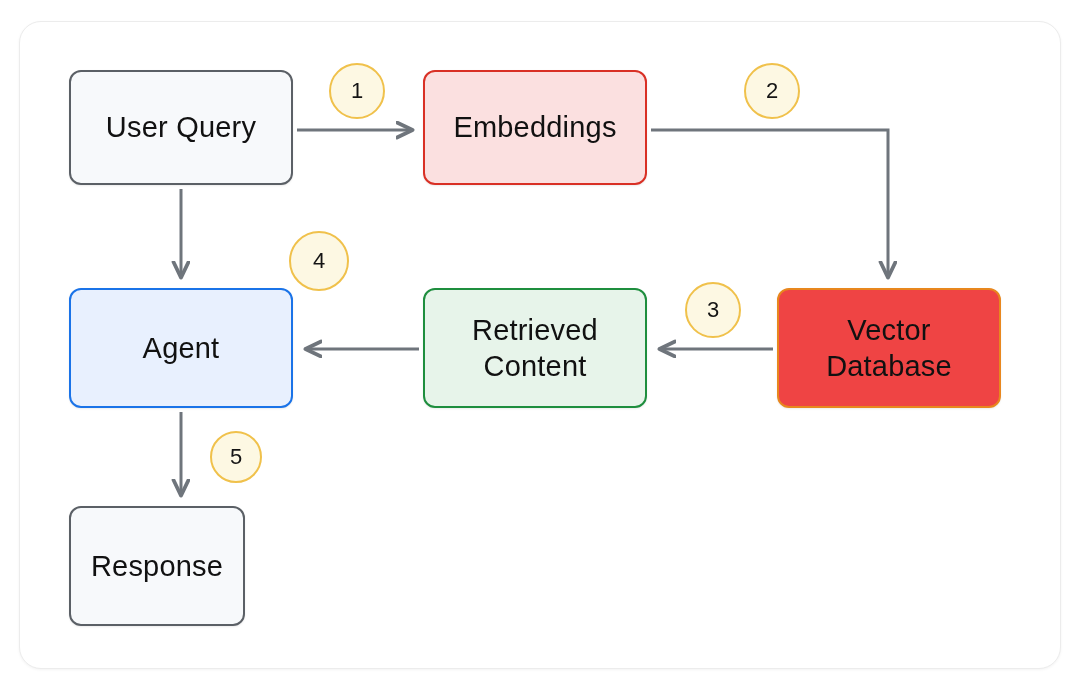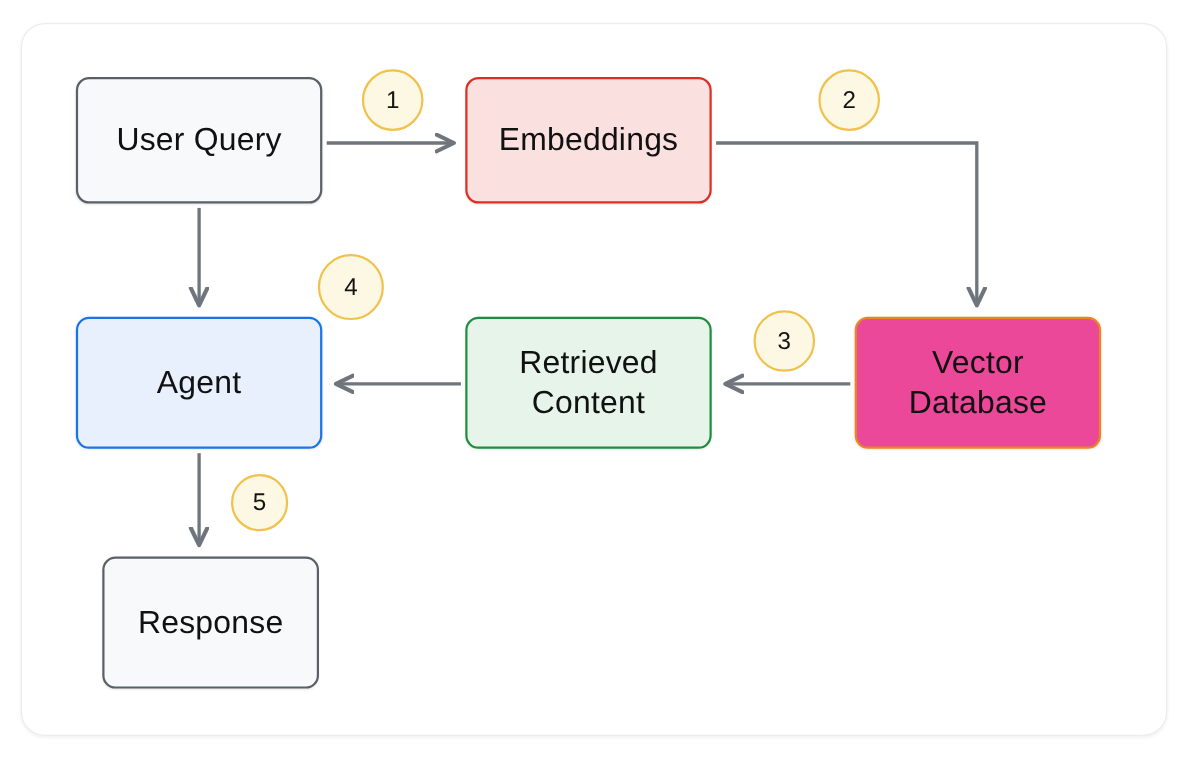--- a/index.html
+++ b/index.html
@@ -96,26 +96,26 @@
         <path d="M 773 349 L 660 349" fill="none" stroke="#6f757c" stroke-width="3" stroke-linecap="butt" stroke-linejoin="miter" marker-end="url(#arrowhead)"></path>
         <path d="M 419 349 L 306 349" fill="none" stroke="#6f757c" stroke-width="3" stroke-linecap="butt" stroke-linejoin="miter" marker-end="url(#arrowhead)"></path>
         <path d="M 181 189 L 181 277" fill="none" stroke="#6f757c" stroke-width="3" stroke-linecap="butt" stroke-linejoin="miter" marker-end="url(#arrowhead)"></path>
         <path d="M 181 412 L 181 495" fill="none" stroke="#6f757c" stroke-width="3" stroke-linecap="butt" stroke-linejoin="miter" marker-end="url(#arrowhead)"></path>
       </g>
   </svg>
 
   <div id="node-layer">
       <div class="node" style="left: 69px; top: 70px; width: 224px; height: 115px; background: rgb(247, 249, 251); border: 2px solid rgb(91, 96, 102);">User Query</div>
       <div class="node" style="left: 423px; top: 70px; width: 224px; height: 115px; background: rgb(251, 224, 224); border: 2px solid rgb(217, 48, 37); text-align: right;">Embeddings</div>
-      <div class="node" style="left: 777px; top: 288px; width: 224px; height: 120px; background: #ec4899; border: 2px solid rgb(232, 135, 30);">Vector
+      <div class="node" style="left: 777px; top: 288px; width: 224px; height: 120px; background: #ef4444; border: 2px solid rgb(232, 135, 30);">Vector
 Database</div>
       <div class="node" style="left: 423px; top: 288px; width: 224px; height: 120px; background: rgb(231, 244, 234); border: 2px solid rgb(30, 142, 62);">Retrieved
 Content</div>
       <div class="node" style="left: 69px; top: 288px; width: 224px; height: 120px; background: rgb(232, 240, 254); border: 2px solid rgb(26, 115, 232);">Agent</div>
-      <div class="node" style="left: 69px; top: 506px; width: 197px; height: 120px; background: rgb(247, 249, 251); border: 2px solid rgb(91, 96, 102); margin-left: 24px;">Response</div>
+      <div class="node" style="left: 69px; top: 506px; width: 176px; height: 120px; background: rgb(247, 249, 251); border: 2px solid rgb(91, 96, 102);">Response</div>
     </div>
   <div id="badge-layer">
       <div class="badge" style="left: 329px; top: 63px; width: 56px; height: 56px;">1</div>
       <div class="badge" style="left: 744px; top: 63px; width: 56px; height: 56px;">2</div>
       <div class="badge" style="left: 685px; top: 282px; width: 56px; height: 56px;">3</div>
       <div class="badge" style="left: 289px; top: 231px; width: 60px; height: 60px;">4</div>
       <div class="badge" style="left: 210px; top: 431px; width: 52px; height: 52px;">5</div>
     </div>
 
 

